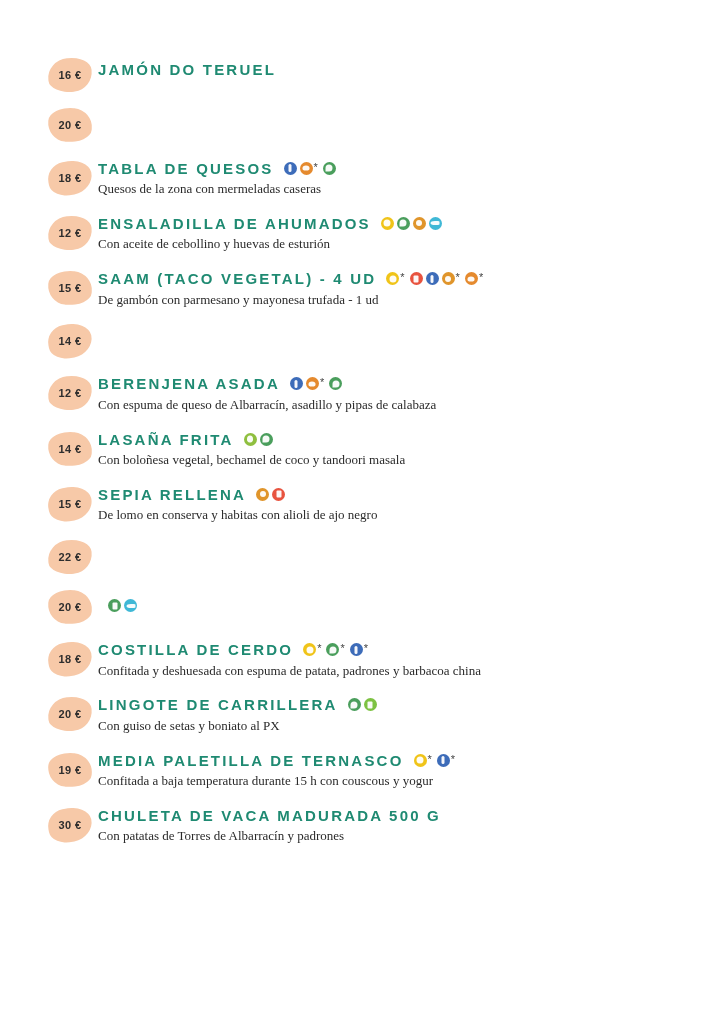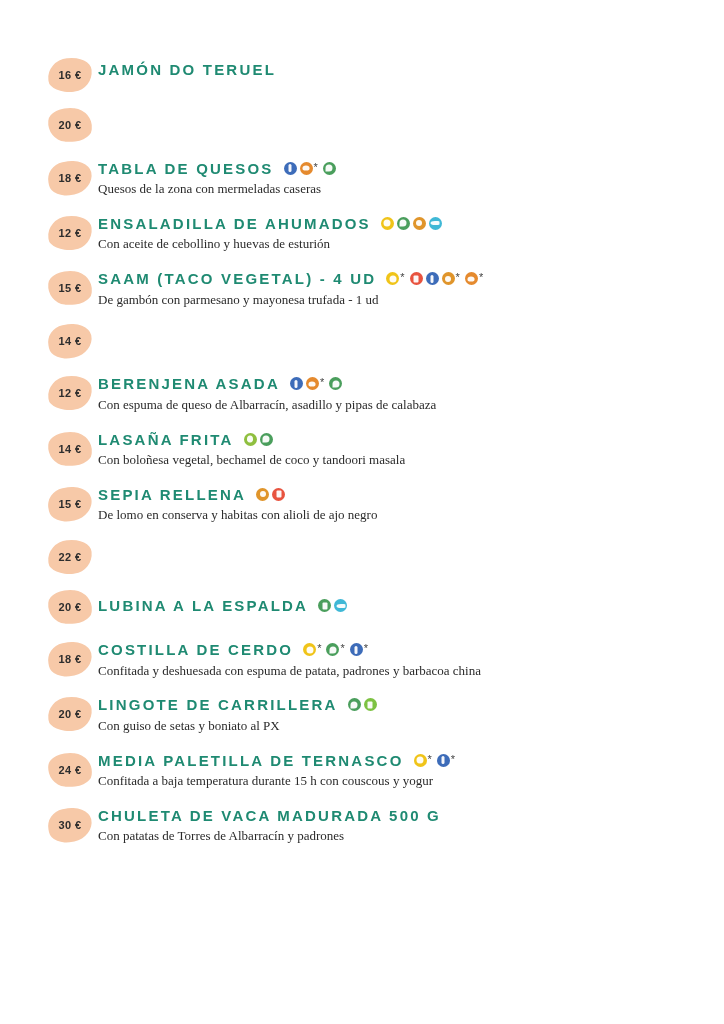--- a/index.html
+++ b/index.html
@@ -361,21 +361,20 @@
       <div style="height: 14px;"></div>
       <div class="item">
         <div class="price-wrap">
           <div class="price-blob">
             <div class="blobshape v2"></div>
             <span class="price-text">20 €</span>
           </div>
         </div>
         <div class="body-col">
           <div class="titleline">
-            <span class="title">LUBINA A LA ESPALDA</span>
             <span class="allergens">
               <span class="alg">
                 <span class="dot apio" style="background: rgb(74, 158, 92);"></span>
               </span>
               <span class="alg">
                 <span class="dot pescado" style="background: rgb(63, 184, 214);"></span>
               </span>
             </span>
           </div>
         </div>
@@ -430,21 +429,21 @@
             </span>
           </div>
           <div class="desc">Con guiso de setas y boniato al PX</div>
         </div>
       </div>
       <div style="height: 14px;"></div>
       <div class="item">
         <div class="price-wrap">
           <div class="price-blob">
             <div class="blobshape v2"></div>
-            <span class="price-text">24 €</span>
+            <span class="price-text">19 €</span>
           </div>
         </div>
         <div class="body-col">
           <div class="titleline">
             <span class="title">MEDIA PALETILLA DE TERNASCO</span>
             <span class="allergens">
               <span class="alg">
                 <span class="dot huevo" style="background: rgb(240, 196, 25);"></span>
                 <span class="star">*</span>
               </span>

